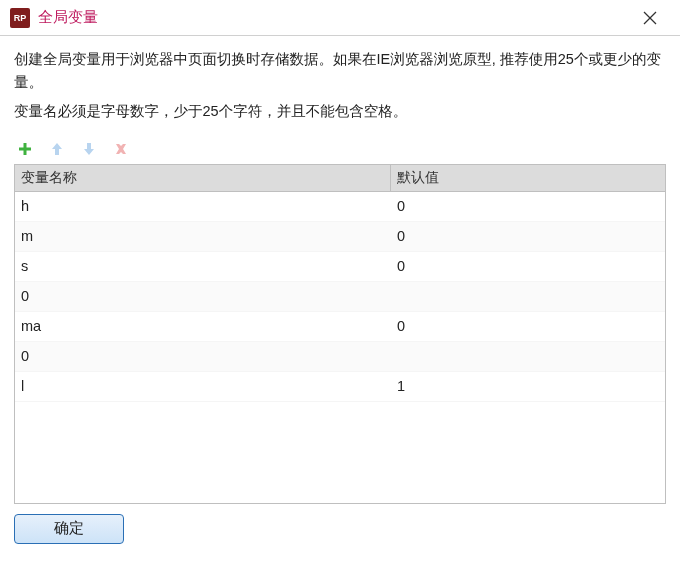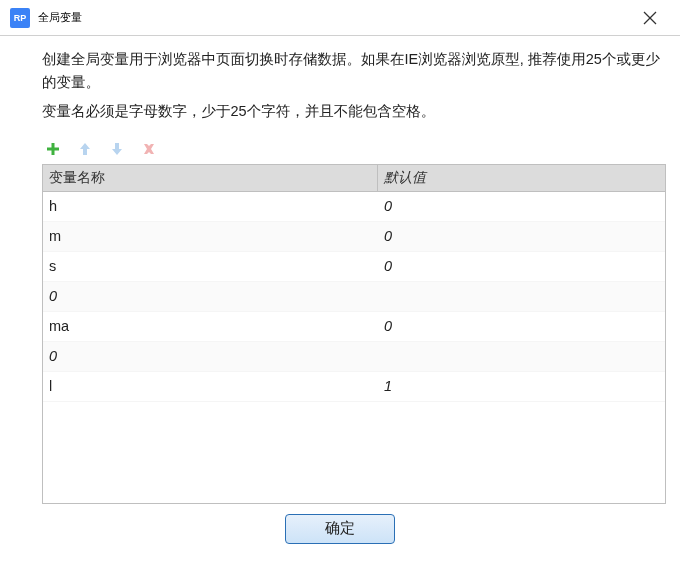--- a/index.html
+++ b/index.html
@@ -19,49 +19,48 @@
       height: 36px;
       display: flex;
       align-items: center;
       padding: 0 10px;
       background: #ffffff;
       border-bottom: 1px solid #d0d0d0;
     }
     .app-icon {
       width: 20px;
       height: 20px;
-      background: #3b82f6;
+      background: #7f1d1d;
       border-radius: 2px;
       margin-right: 8px;
       display: flex;
       align-items: center;
       justify-content: center;
       color: #fff;
       font-size: 9px;
       font-weight: bold;
     }
     .title-text {
       flex: 1;
-      font-size: 11px;
-      color: #000000;
+      font-size: 15px;
+      color: #be185d;
     }
     .close-btn {
       width: 40px;
       height: 30px;
       display: flex;
       align-items: center;
       justify-content: center;
       cursor: pointer;
       font-size: 18px;
       color: #333;
       font-weight: 300;
     }
     .content {
       padding: 12px 14px 0 14px;
-      margin-left: 28px;
     }
     .desc {
       font-size: 14.5px;
       color: #222;
       line-height: 1.6;
       margin-bottom: 6px;
     }
     .toolbar {
       display: flex;
       gap: 14px;
@@ -90,45 +89,44 @@
     .th {
       padding: 4px 6px;
       font-size: 14px;
       color: #333;
       border-right: 1px solid #bfbfbf;
     }
     .th:last-child {
       border-right: none;
     }
     .col-name {
-      width: 335px;
+      width: 376px;
     }
     .col-val {
       flex: 1;
-      font-style: italic;
     }
     .tbody {
     }
     .trow {
       display: flex;
       border-bottom: 1px solid #f5f5f5;
       height: 30px;
       align-items: center;
     }
     .trow:nth-child(even) {
       background: #fafafa;
     }
     .td {
       padding: 2px 6px;
       font-size: 14.5px;
       color: #222;
     }
     .footer {
       display: flex;
-      justify-content: center;
+      justify-content: flex-start;
       padding: 10px 14px;
     }
     .ok-btn {
       width: 110px;
       height: 30px;
       background: linear-gradient(#e6f0fb, #cde3f8);
       border: 1px solid #2a6fb5;
       border-radius: 4px;
       cursor: pointer;
       font-size: 15px;

